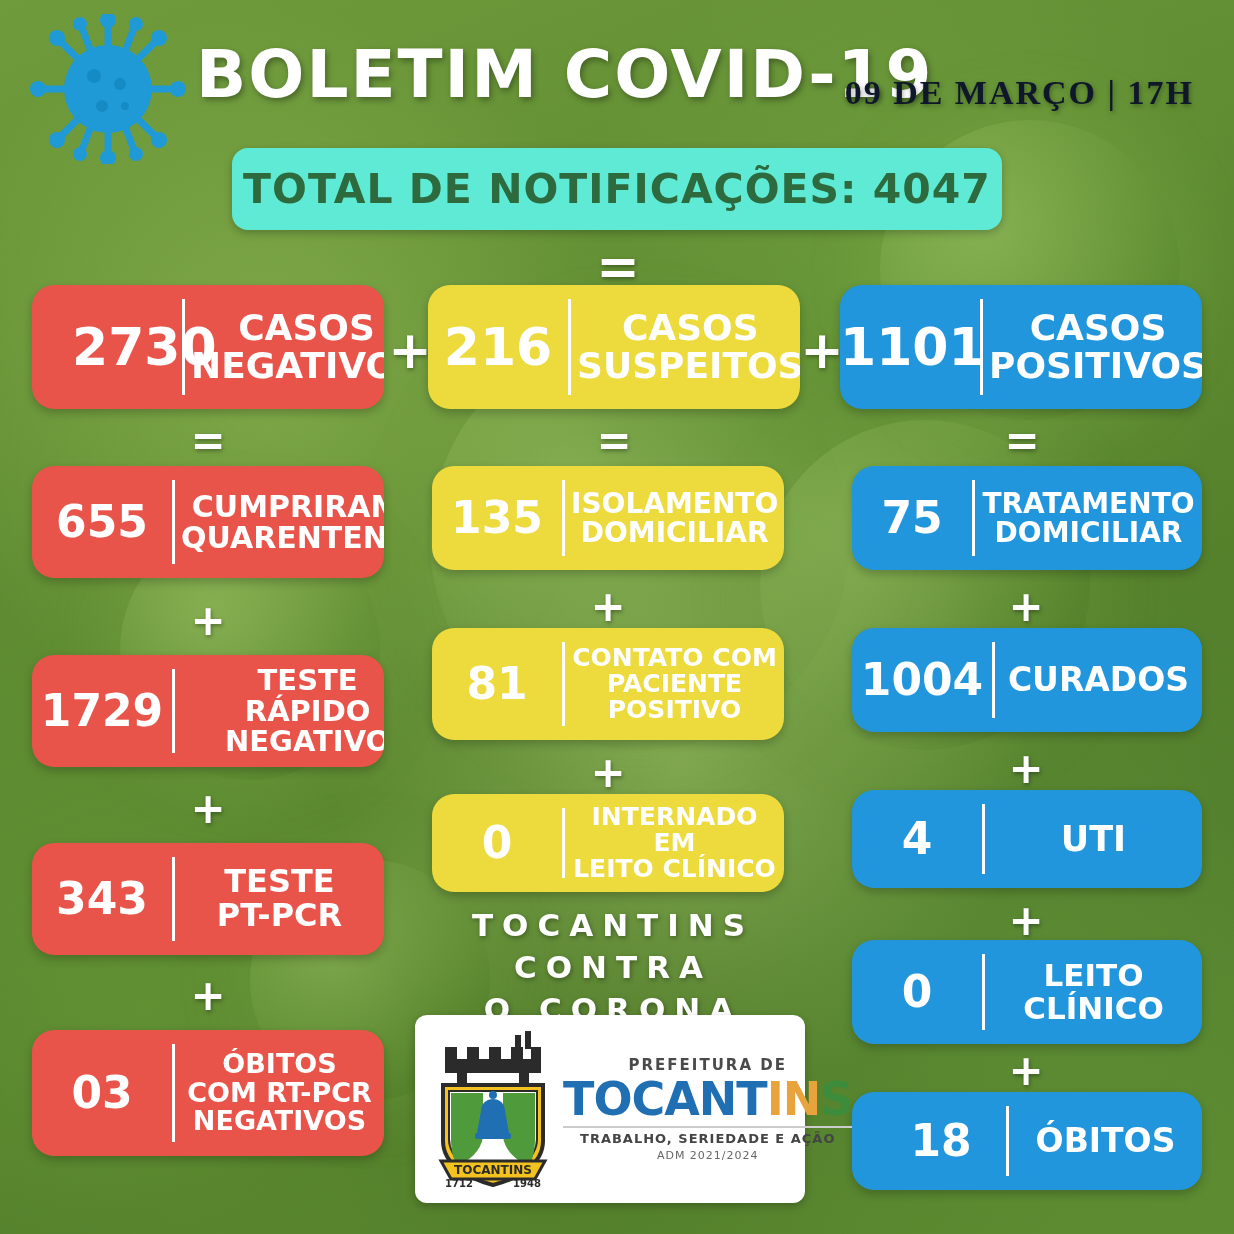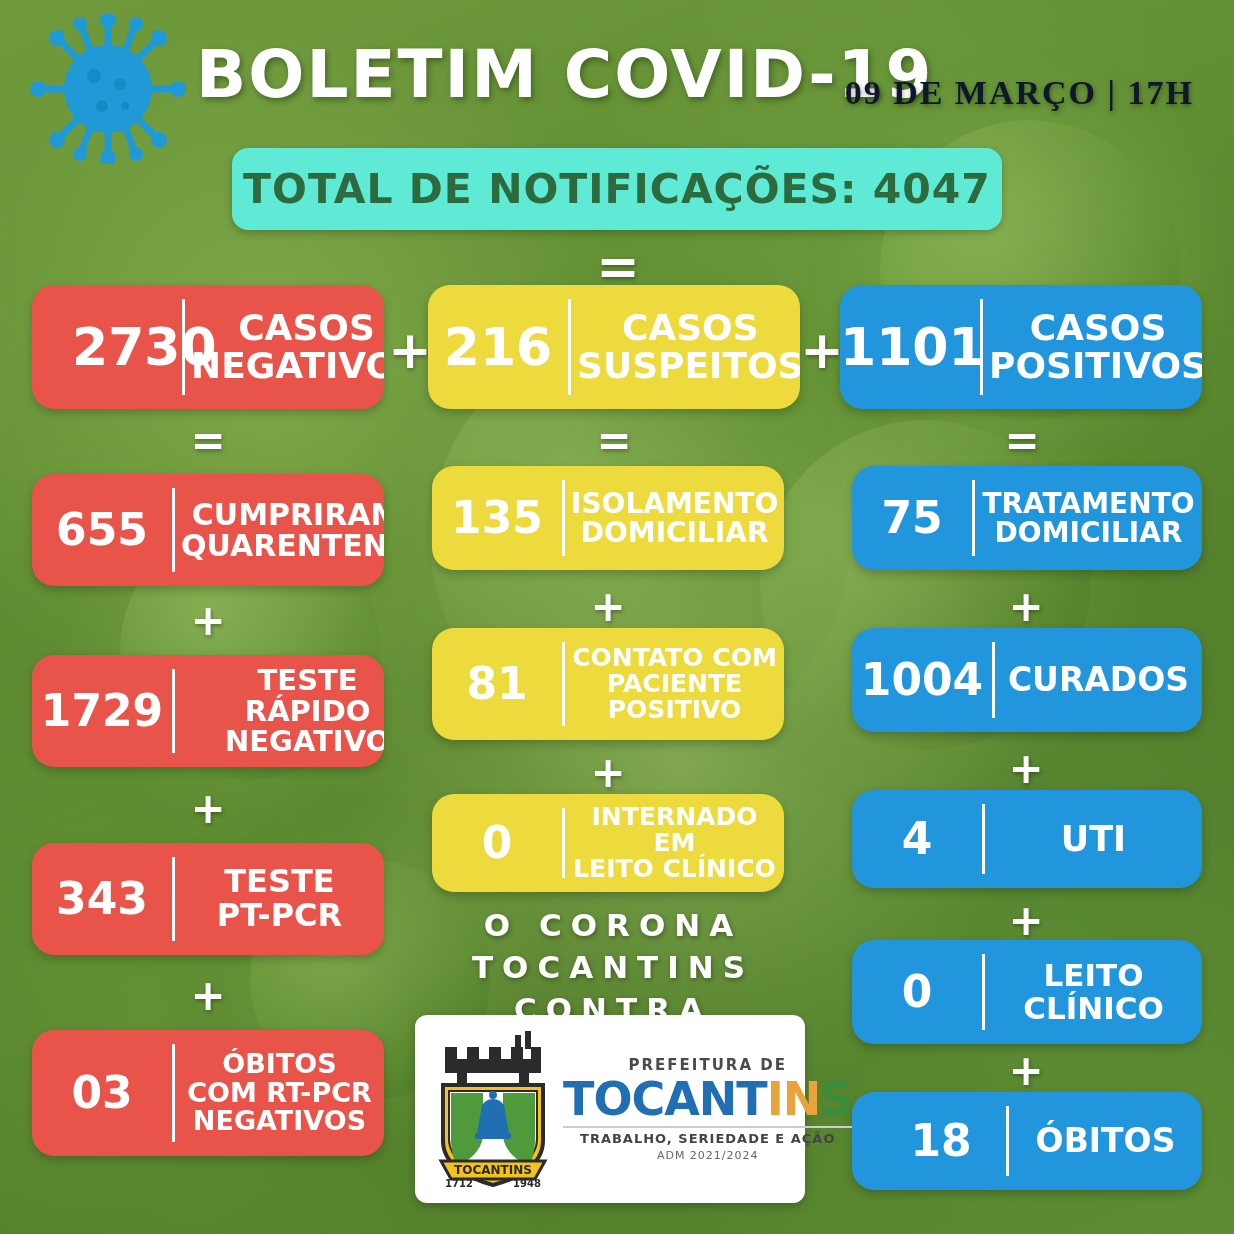--- a/index.html
+++ b/index.html
@@ -261,21 +261,21 @@
   <div class="num" style="width:140px; font-size:52px;">1101</div>
   <div class="sep"></div>
   <div class="lbl" style="font-size:36px; white-space:pre-line;">CASOS
 POSITIVOS</div>
 </div>
 
 <div class="op mid" style="left:186px; top:420px; width:44px;">=</div>
 <div class="op mid" style="left:592px; top:420px; width:44px;">=</div>
 <div class="op mid" style="left:1000px; top:420px; width:44px;">=</div>
 
-<div class="card red" style="left:32px; top:466px; width:352px; height:112px;margin-top:8px;">
+<div class="card red" style="left:32px; top:466px; width:352px; height:112px;">
   <div class="num" style="width:140px; font-size:44px;">655</div>
   <div class="sep"></div>
   <div class="lbl" style="font-size:30px; white-space:pre-line;">CUMPRIRAM
 QUARENTENA</div>
 </div>
 <div class="op mid" style="left:186px; top:600px; width:44px;">+</div>
 
 <div class="card red" style="left:32px; top:655px; width:352px; height:112px;">
   <div class="num" style="width:140px; font-size:44px;">1729</div>
   <div class="sep"></div>
@@ -354,22 +354,22 @@
 </div>
 <div class="op mid" style="left:1004px; top:1050px; width:44px;">+</div>
 
 <div class="card blue" style="left:852px; top:1092px; width:350px; height:98px;padding-left:24px;">
   <div class="num" style="width:130px; font-size:44px;">18</div>
   <div class="sep"></div>
   <div class="lbl" style="font-size:33px; white-space:pre-line;">ÓBITOS</div>
 </div>
 
 <div id="hashtag">
+  <div>TOCANTINS CONTRA</div>
   <div>O CORONA</div>
-  <div>TOCANTINS CONTRA</div>
 </div>
 
 <div id="logo">
   <svg id="brasao" viewBox="0 0 140 160">
 
     <g fill="#2b2b2b">
       <rect x="22" y="30" width="96" height="14"></rect>
       <rect x="22" y="18" width="12" height="12"></rect>
       <rect x="44" y="18" width="12" height="12"></rect>
       <rect x="66" y="18" width="12" height="12"></rect>

